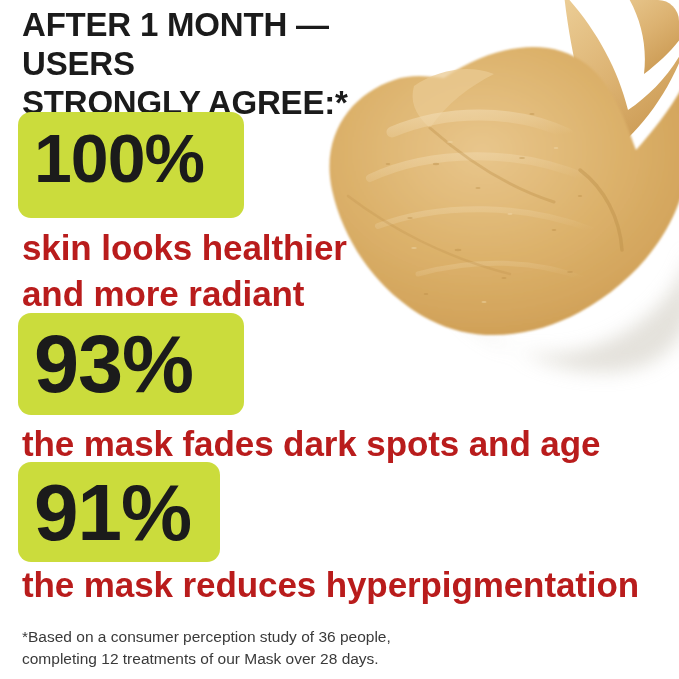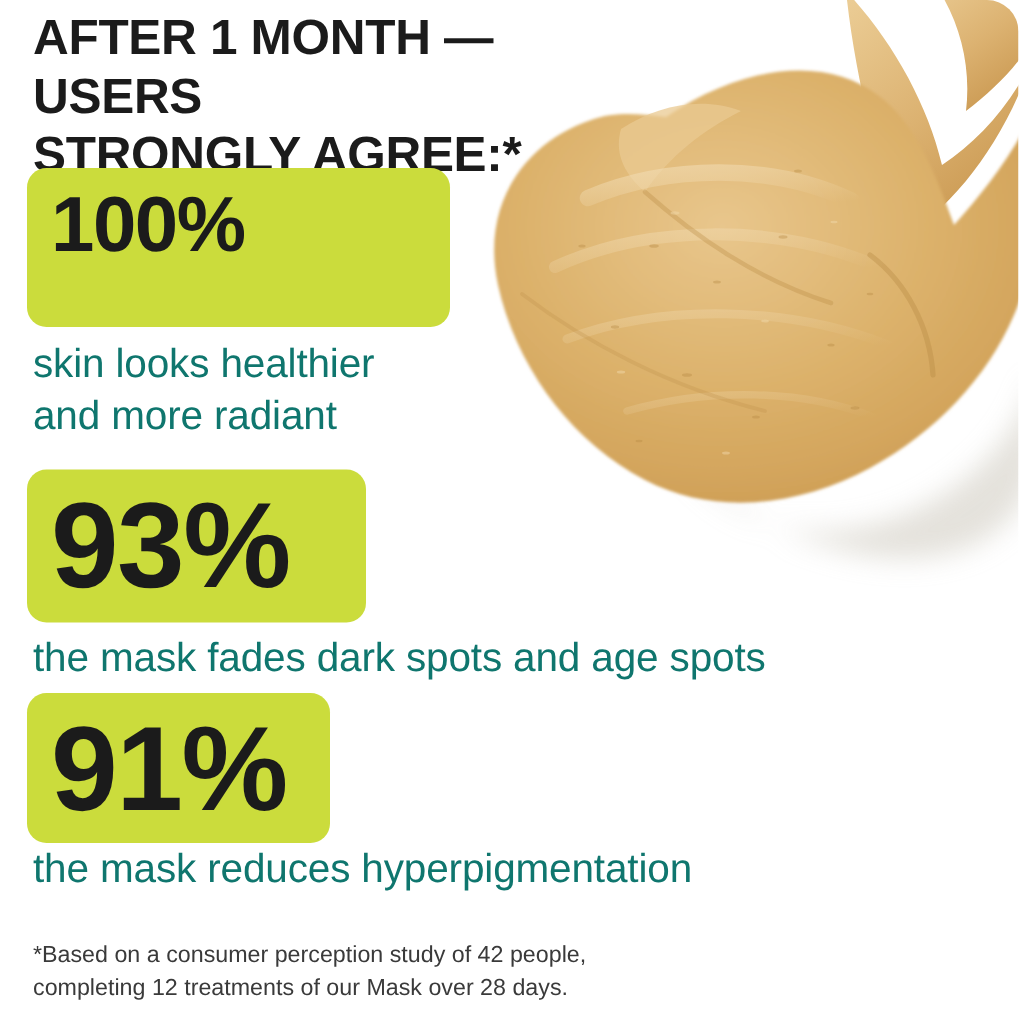--- a/index.html
+++ b/index.html
@@ -59,33 +59,33 @@
     display: inline-block;
     background: #cbdc3c;
     border-radius: 13px;
     color: #1b1b1b;
     font-weight: bold;
     line-height: 1;
     letter-spacing: -1px;
     box-sizing: border-box;
   }
   .caption {
-    color: #0f766e;
-    font-size: 27px;
-    font-weight: 400;
+    color: #b91c1c;
+    font-size: 35px;
+    font-weight: 700;
     line-height: 1.3;
     letter-spacing: -0.1px;
     white-space: pre-line;
   }
 
   
   #stat-1 { left: 18px; top: 112px; }
   #stat-1 .pct-chip {
-    width: 282px; height: 106px;
-    font-size: 52px;
+    width: 226px; height: 106px;
+    font-size: 68px;
     padding: 12px 0 0 16px;
   }
   #stat-1 .caption { margin-top: 7px; padding-left: 4px; }
 
   
   #stat-2 { left: 18px; top: 313px; }
   #stat-2 .pct-chip {
     width: 226px; height: 102px;
     font-size: 81px;
     padding: 11px 0 0 16px;
@@ -207,16 +207,16 @@
   <div class="stat" id="stat-2">
     <div class="pct-chip">93%</div>
     <div class="caption">the mask fades dark spots and age spots</div>
   </div>
 
   <div class="stat" id="stat-3">
     <div class="pct-chip">91%</div>
     <div class="caption">the mask reduces hyperpigmentation</div>
   </div>
 
-  <div class="footnote">*Based on a consumer perception study of 42 people,
+  <div class="footnote">*Based on a consumer perception study of 36 people,
 completing 12 treatments of our Mask over 28 days.</div>
 
 </div>
 
 </body></html>

